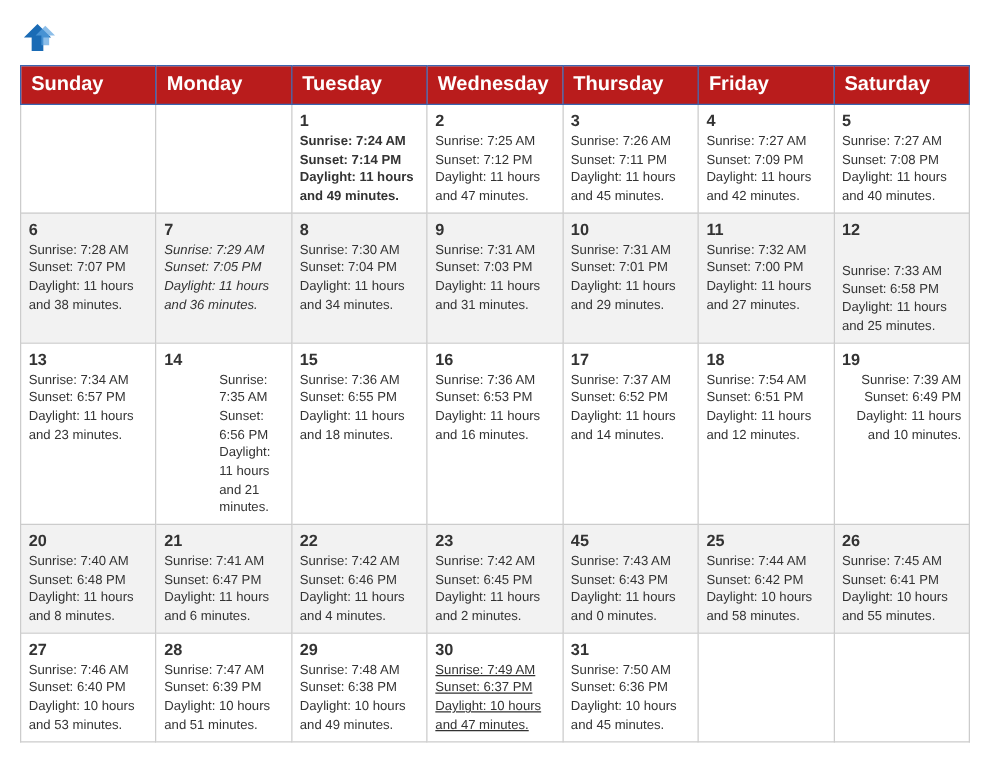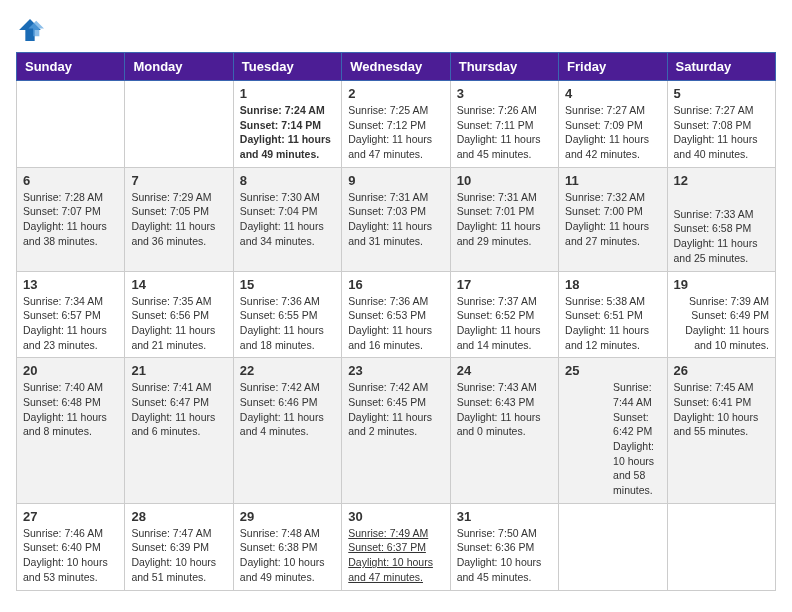--- a/index.html
+++ b/index.html
@@ -51,25 +51,25 @@
     .location-title {
       font-size: 15px;
       color: #333;
     }
     .calendar {
       width: 100%;
       border-collapse: collapse;
       border: 1px solid #ccc;
     }
     .calendar th {
-      background-color: #4c1d95;
+      background-color: #b91c1c;
       color: #fff;
       text-align: left;
       padding: 6px 8px;
-      font-size: 13px;
+      font-size: 16px;
       border: 1px solid #3a65b0;
     }
     .calendar td {
       vertical-align: top;
       padding: 5px 6px;
       border: 1px solid #ccc;
       width: 108px;
       min-height: 80px;
       font-size: 11px;
       color: #333;
@@ -162,21 +162,21 @@
       </tr>
       <tr>
         <td>
           <span class="day-number">6</span>
           <div class="day-info" style="white-space: pre-line;">Sunrise: 7:28 AM
 Sunset: 7:07 PM
 Daylight: 11 hours and 38 minutes.</div>
         </td>
         <td>
           <span class="day-number">7</span>
-          <div class="day-info" style="white-space: pre-line;">Sunrise: 7:29 AM
+          <div class="day-info" style="white-space: pre-line; font-style: italic;">Sunrise: 7:29 AM
 Sunset: 7:05 PM
 Daylight: 11 hours and 36 minutes.</div>
         </td>
         <td>
           <span class="day-number">8</span>
           <div class="day-info" style="white-space: pre-line;">Sunrise: 7:30 AM
 Sunset: 7:04 PM
 Daylight: 11 hours and 34 minutes.</div>
         </td>
         <td>
@@ -206,21 +206,21 @@
       </tr>
       <tr>
         <td>
           <span class="day-number">13</span>
           <div class="day-info" style="white-space: pre-line;">Sunrise: 7:34 AM
 Sunset: 6:57 PM
 Daylight: 11 hours and 23 minutes.</div>
         </td>
         <td>
           <span class="day-number">14</span>
-          <div class="day-info" style="white-space: pre-line;">Sunrise: 7:35 AM
+          <div class="day-info" style="white-space: pre-line; margin-left: 44px;">Sunrise: 7:35 AM
 Sunset: 6:56 PM
 Daylight: 11 hours and 21 minutes.</div>
         </td>
         <td>
           <span class="day-number">15</span>
           <div class="day-info" style="white-space: pre-line;">Sunrise: 7:36 AM
 Sunset: 6:55 PM
 Daylight: 11 hours and 18 minutes.</div>
         </td>
         <td>
@@ -230,21 +230,21 @@
 Daylight: 11 hours and 16 minutes.</div>
         </td>
         <td>
           <span class="day-number">17</span>
           <div class="day-info" style="white-space: pre-line;">Sunrise: 7:37 AM
 Sunset: 6:52 PM
 Daylight: 11 hours and 14 minutes.</div>
         </td>
         <td>
           <span class="day-number">18</span>
-          <div class="day-info" style="white-space: pre-line;">Sunrise: 5:38 AM
+          <div class="day-info" style="white-space: pre-line;">Sunrise: 7:54 AM
 Sunset: 6:51 PM
 Daylight: 11 hours and 12 minutes.</div>
         </td>
         <td>
           <span class="day-number">19</span>
           <div class="day-info" style="white-space: pre-line; text-align: right;">Sunrise: 7:39 AM
 Sunset: 6:49 PM
 Daylight: 11 hours and 10 minutes.</div>
         </td>
       </tr>
@@ -267,28 +267,28 @@
 Sunset: 6:46 PM
 Daylight: 11 hours and 4 minutes.</div>
         </td>
         <td>
           <span class="day-number">23</span>
           <div class="day-info" style="white-space: pre-line;">Sunrise: 7:42 AM
 Sunset: 6:45 PM
 Daylight: 11 hours and 2 minutes.</div>
         </td>
         <td>
-          <span class="day-number">24</span>
+          <span class="day-number">45</span>
           <div class="day-info" style="white-space: pre-line;">Sunrise: 7:43 AM
 Sunset: 6:43 PM
 Daylight: 11 hours and 0 minutes.</div>
         </td>
         <td>
           <span class="day-number">25</span>
-          <div class="day-info" style="white-space: pre-line; margin-left: 48px;">Sunrise: 7:44 AM
+          <div class="day-info" style="white-space: pre-line;">Sunrise: 7:44 AM
 Sunset: 6:42 PM
 Daylight: 10 hours and 58 minutes.</div>
         </td>
         <td>
           <span class="day-number">26</span>
           <div class="day-info" style="white-space: pre-line;">Sunrise: 7:45 AM
 Sunset: 6:41 PM
 Daylight: 10 hours and 55 minutes.</div>
         </td>
       </tr>

